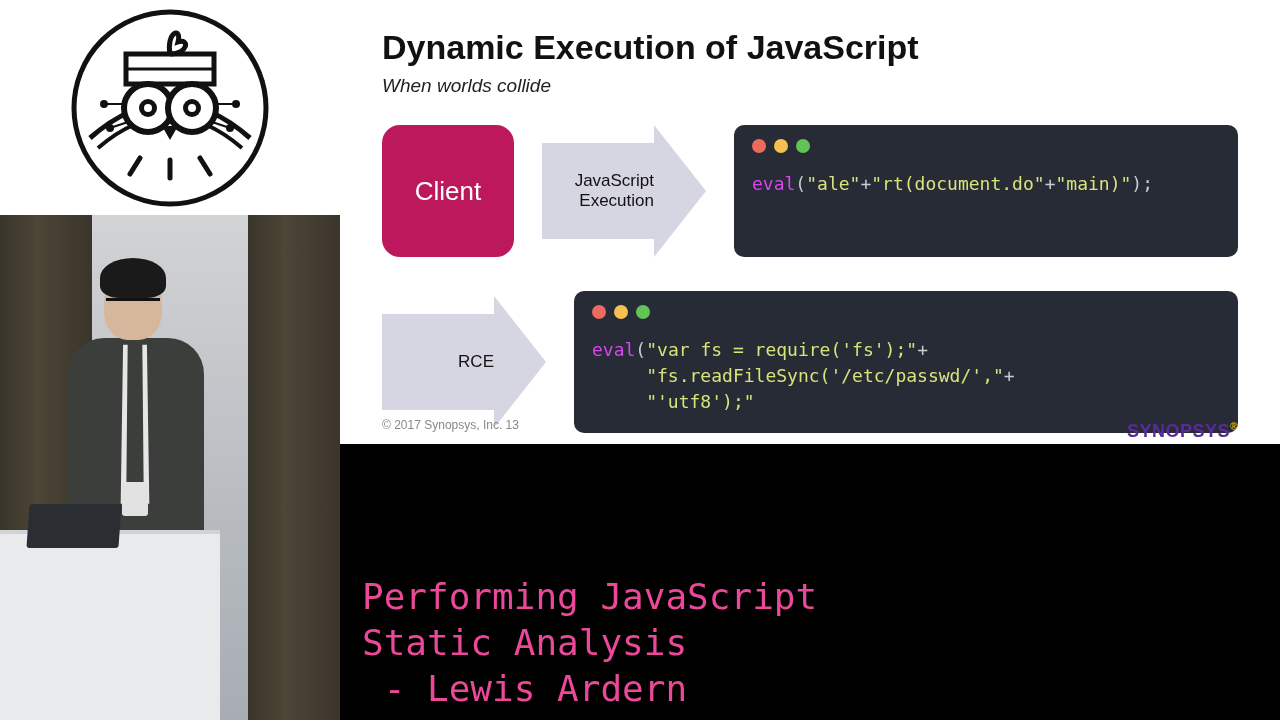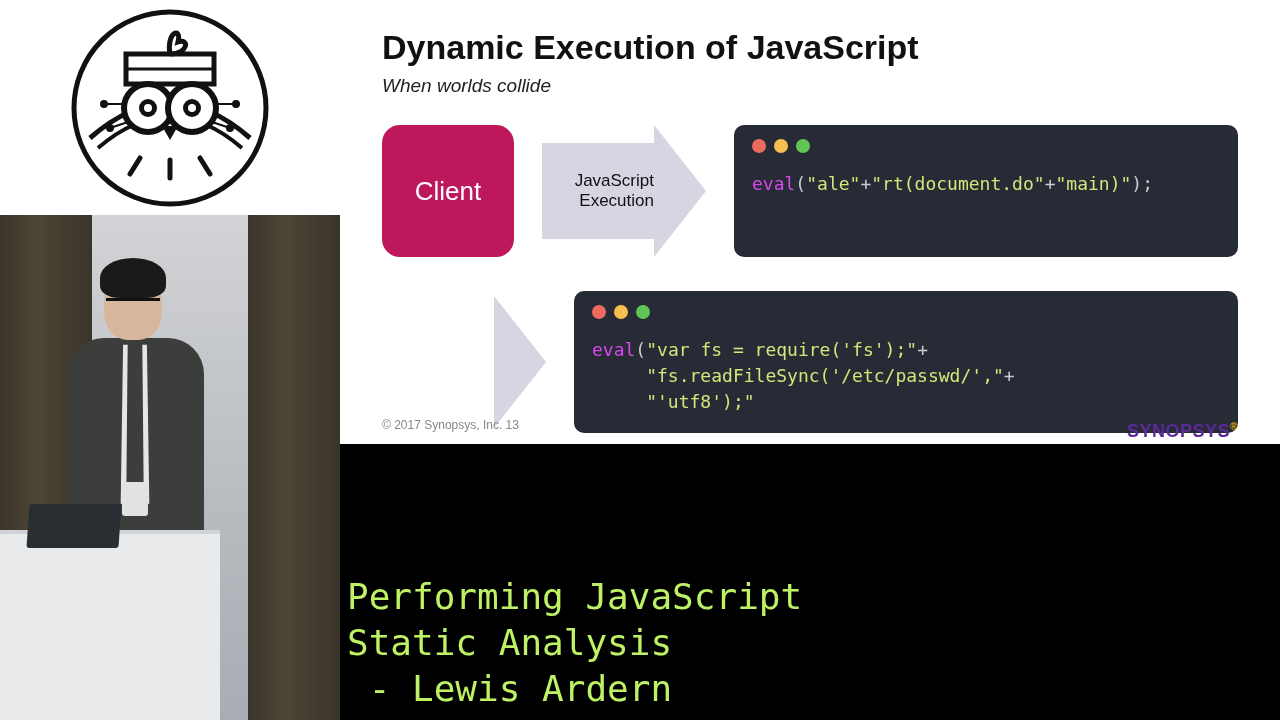--- a/index.html
+++ b/index.html
@@ -43,21 +43,21 @@
   .dot { width: 14px; height: 14px; border-radius: 50%; }
   .dot.r{background:#ed6a5e;} .dot.y{background:#f5c04f;} .dot.g{background:#61c454;}
   pre { font-family: "Menlo","Consolas",monospace; font-size: 18px; color: #dcdde0; white-space: pre; line-height: 1.45; }
   .fn{color:#d946ef;} .str{color:#d6e47a;} .pn{color:#c9cbd1;}
 
   .footer { position: absolute; left: 42px; bottom: 12px; font-size: 12px; color: #888; }
   .brand  { position: absolute; right: 42px; bottom: 2px; font-size: 18px; font-weight: 700; color: #5a2a99; letter-spacing: .5px; }
   .brand sup{color:#f2b705;font-size:10px;vertical-align:top;}
 
   
-  .caption { position: absolute; left: 340px; top: 556px; width: 940px; height: 164px; background: #000; color: #bef264; font-family: "Consolas","Menlo",monospace; font-size: 36px; line-height: 1.28; padding: 18px 7px; white-space: pre; }
+  .caption { position: absolute; left: 340px; top: 556px; width: 940px; height: 164px; background: #000; color: #ec4899; font-family: "Consolas","Menlo",monospace; font-size: 36px; line-height: 1.28; padding: 18px 22px; white-space: pre; }
 </style>
 </head>
 <body>
 
 <div class="stage">
 
   <div class="logo-box">
     <svg class="owl" viewBox="0 0 200 200">
       <circle cx="100" cy="100" r="96" fill="#fff" stroke="#111" stroke-width="5"></circle>
       <path d="M20 130 Q100 60 180 130" fill="none" stroke="#111" stroke-width="5"></path>
@@ -120,20 +120,24 @@
           <span class="dot r"></span>
           <span class="dot y"></span>
           <span class="dot g"></span>
         </div>
         <pre><span class="fn">eval</span><span class="pn">(</span><span class="str">"ale"</span><span class="pn">+</span><span class="str">"rt(document.do"</span><span class="pn">+</span><span class="str">"main)"</span><span class="pn">);</span></pre>
       </div>
     </div>
 
     <div class="row">
       <div class="arrow">
+        <div class="arrow-body">
+          <span>RCE</span>
+          <span></span>
+        </div>
         <div class="arrow-head"></div>
       </div>
       <div class="code">
         <div class="dots">
           <span class="dot r"></span>
           <span class="dot y"></span>
           <span class="dot g"></span>
         </div>
         <pre><span class="fn">eval</span><span class="pn">(</span><span class="str">"var fs = require('fs');"</span><span class="pn">+</span>
      <span class="str">"fs.readFileSync('/etc/passwd/',"</span><span class="pn">+</span>

